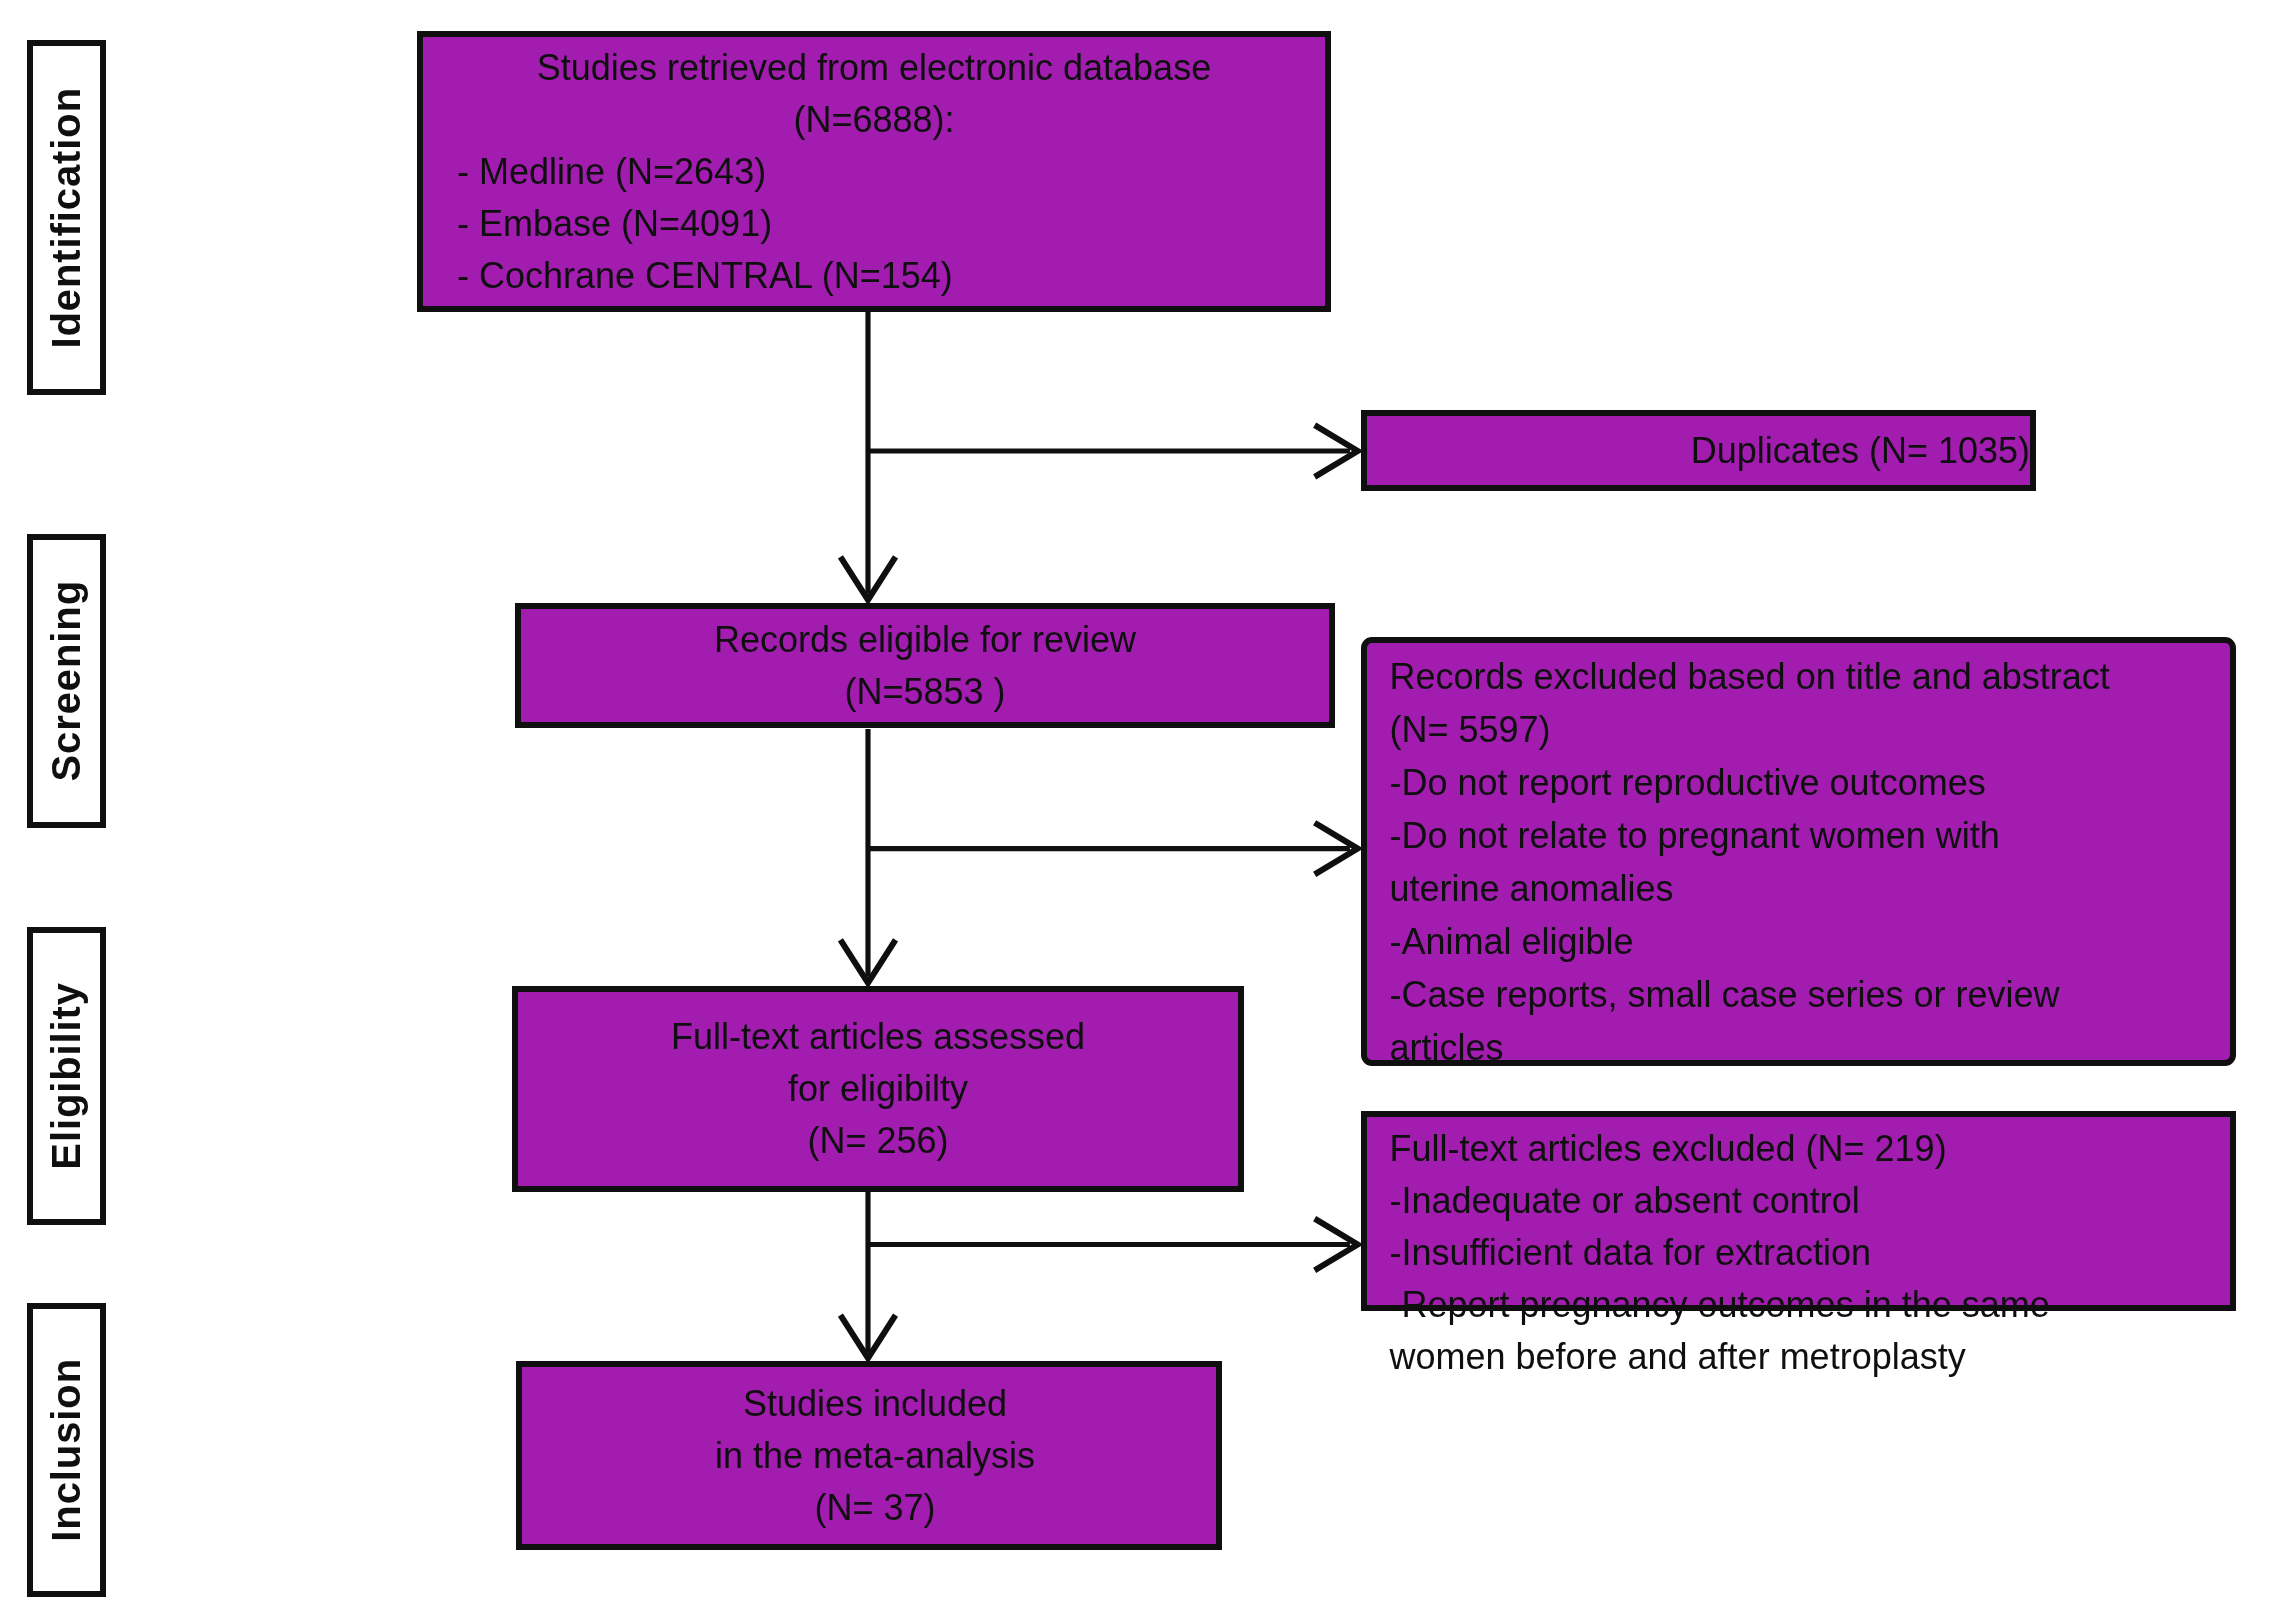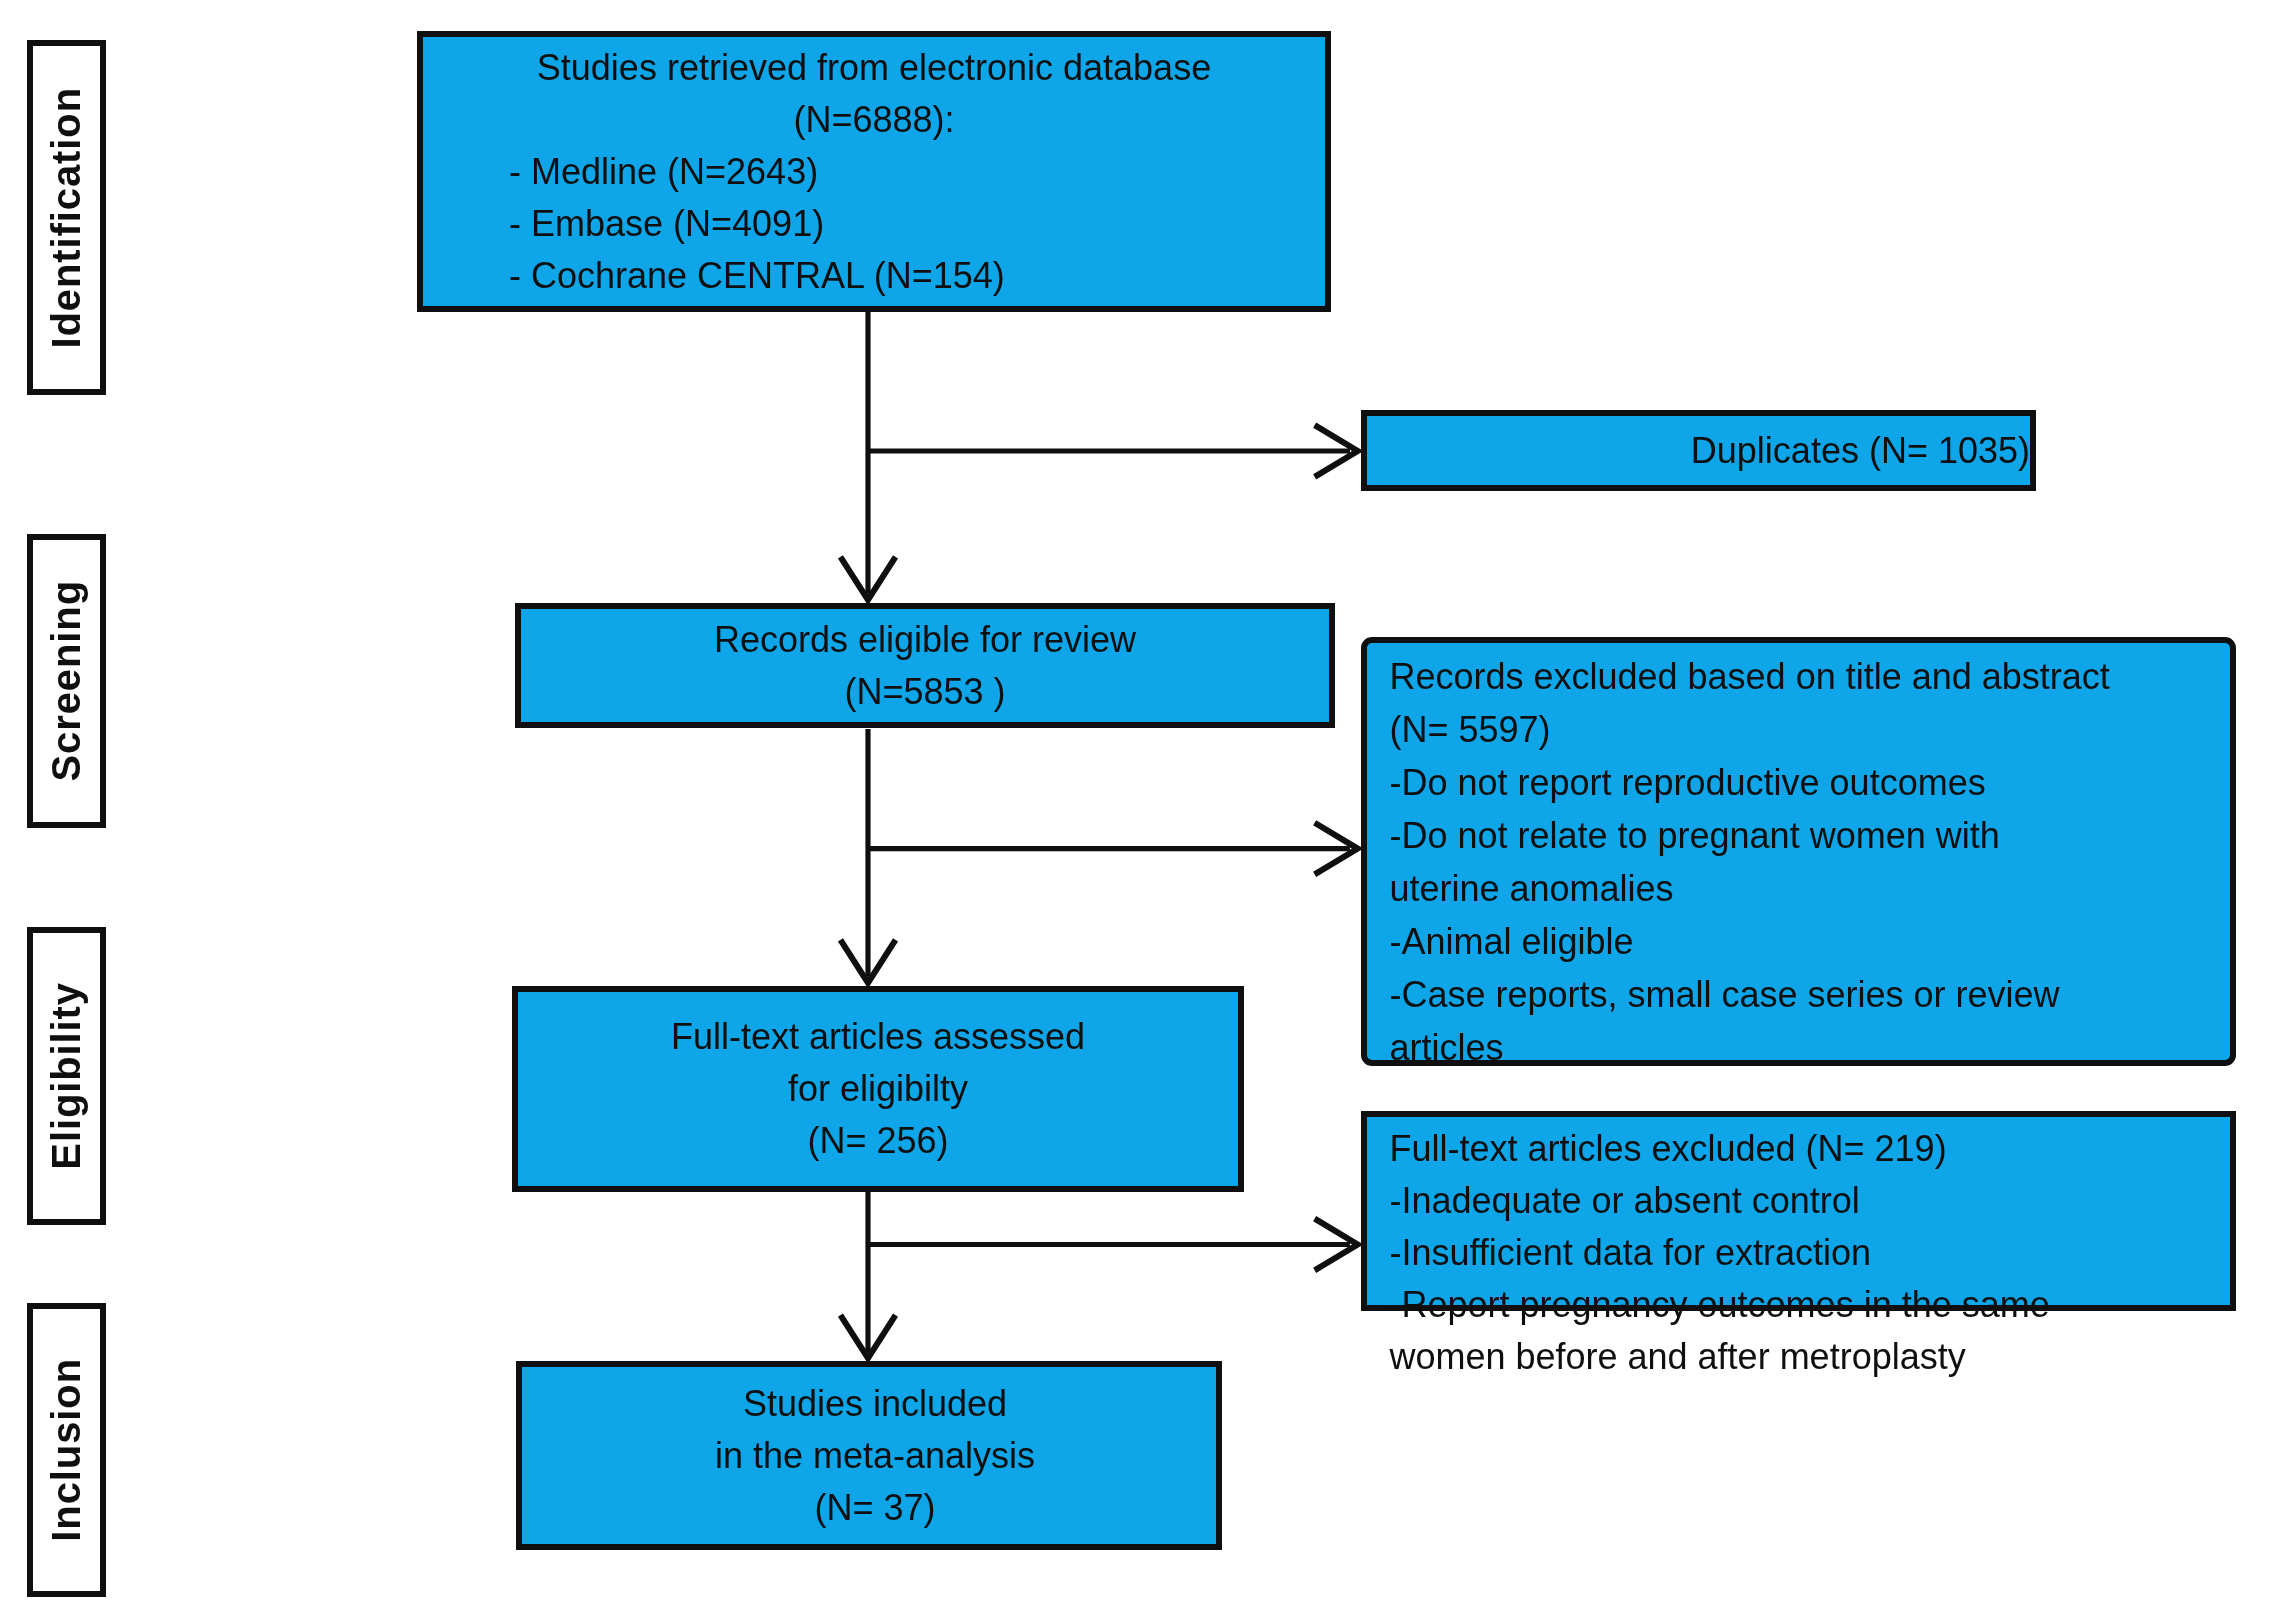--- a/index.html
+++ b/index.html
@@ -16,27 +16,27 @@
     border:6px solid #0f0f0f;background:#ffffff;
     display:flex;align-items:center;justify-content:center;
     box-sizing:border-box;
   }
   .stage-text{
     writing-mode:vertical-rl;
     transform:rotate(180deg);
     font-weight:700;font-size:40px;letter-spacing:0.9px;white-space:nowrap;
   }
   .box{
-    position:absolute;border:6px solid #0f0f0f;background:#0ea5e9;
+    position:absolute;border:6px solid #0f0f0f;background:#a21caf;
     box-sizing:border-box;font-size:36px;line-height:52px;
   }
   .flex-center{display:flex;flex-direction:column;justify-content:center;}
   .t-center{text-align:center;}
   .line{white-space:nowrap;}
-  .indent{padding-left:86px;}
+  .indent{padding-left:34px;}
   #retrieved{left:417px;top:31px;width:914px;height:281px;}
   #duplicates{left:1361px;top:410px;width:675px;height:81px;align-items:flex-end;}
   #eligible{left:515px;top:603px;width:820px;height:125px;}
   #records-excluded{left:1361px;top:637px;width:875px;height:429px;padding:6.9px 15.5px 0 22.4px;line-height:53px;border-radius:11px;}
   #fulltext{left:512px;top:986px;width:732px;height:206px;}
   #fulltext-excluded{left:1361px;top:1111px;width:875px;height:200px;padding:6px 15.5px 0 22.4px;}
   #included{left:516px;top:1361px;width:706px;height:189px;padding-left:12px;}
   .stroke{stroke:#0f0f0f;fill:none;}
 </style>
 </head>

